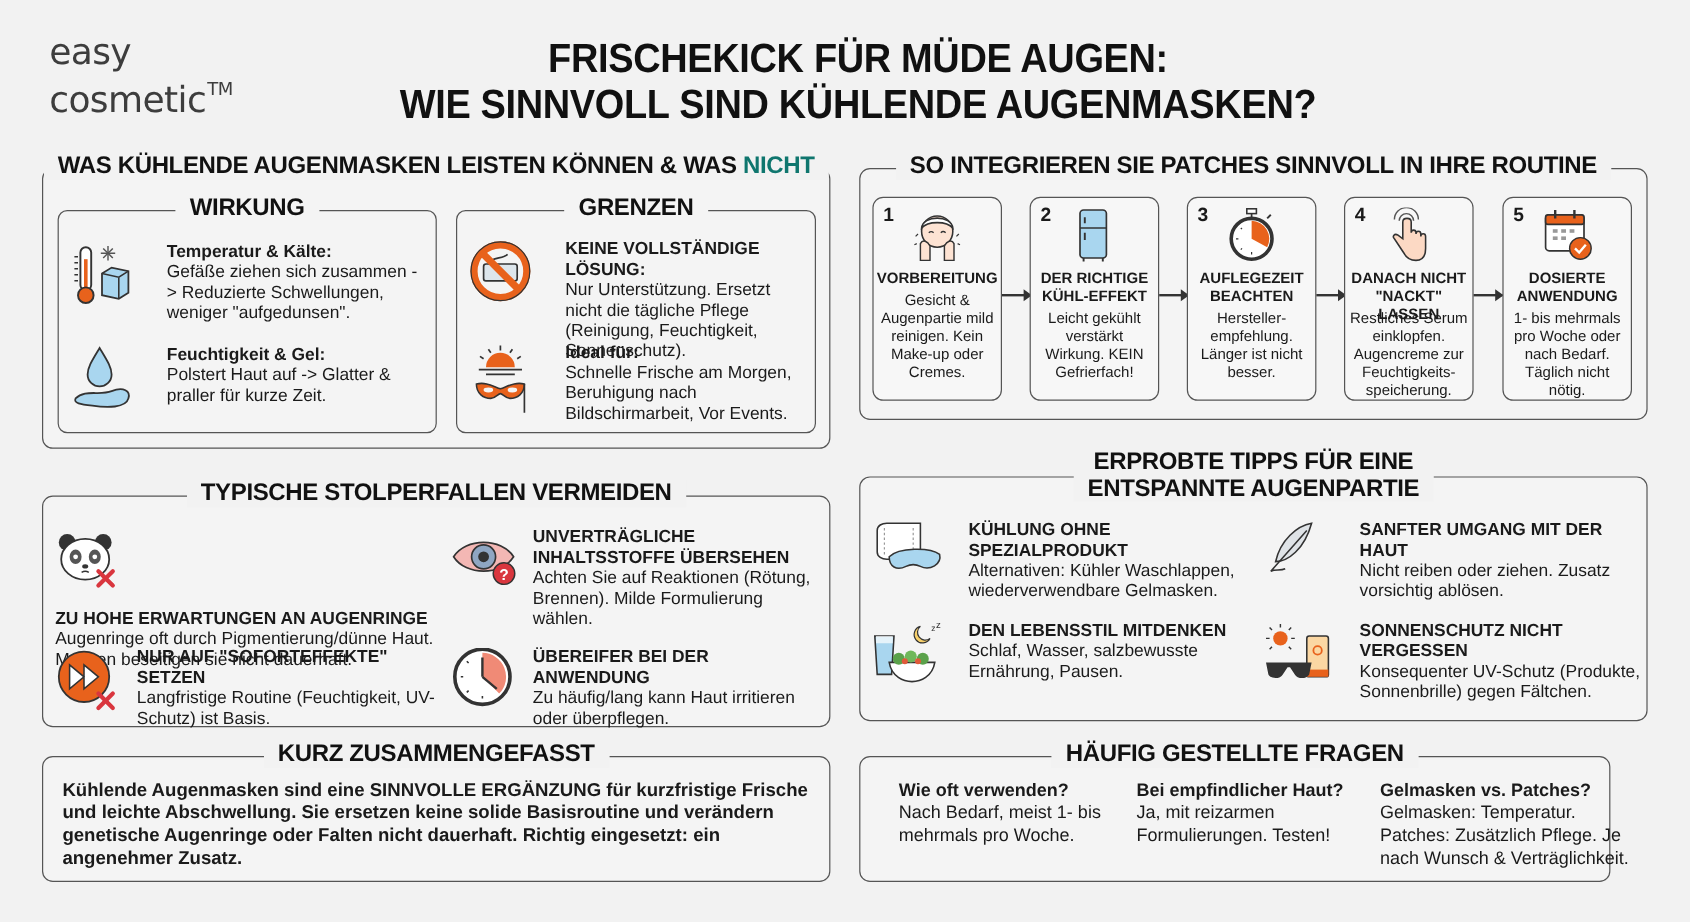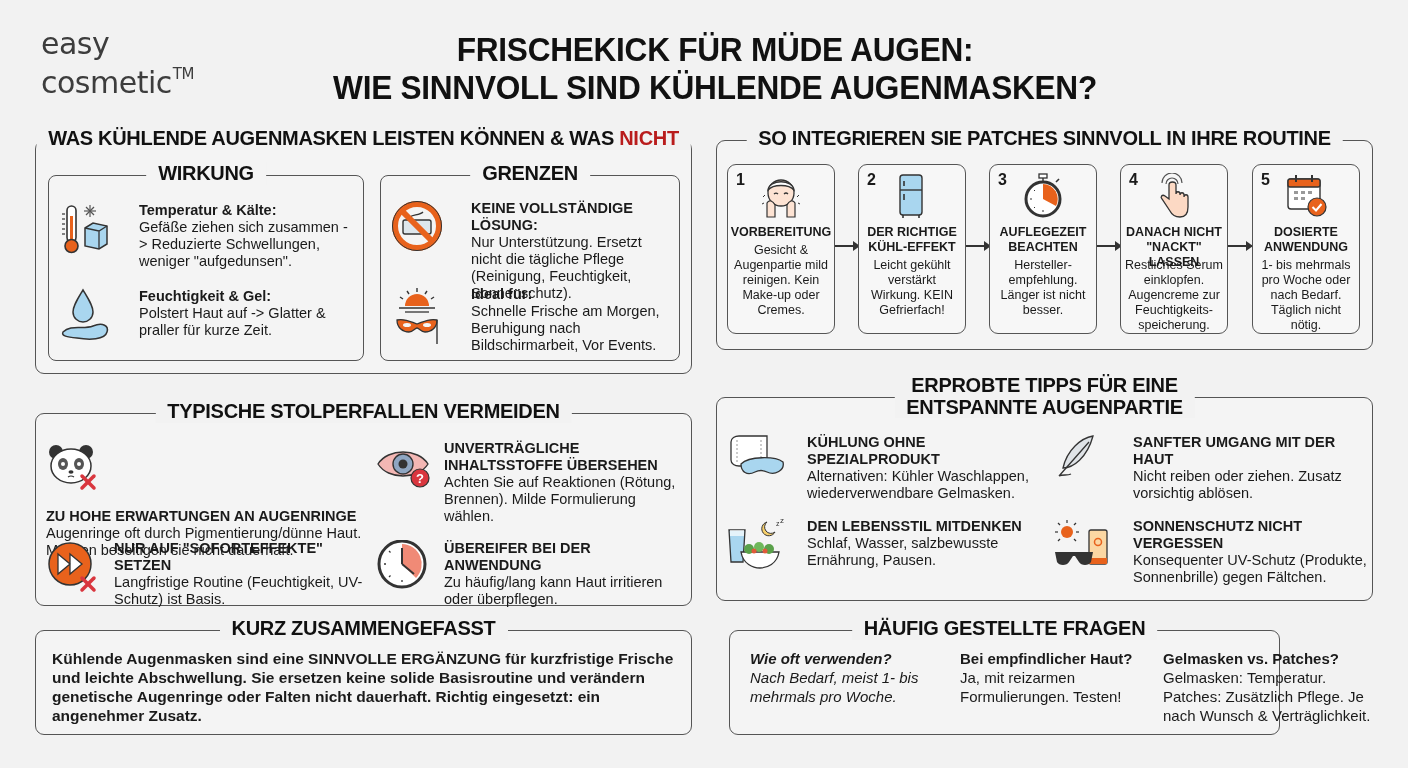--- a/index.html
+++ b/index.html
@@ -6,21 +6,21 @@
   html, body { width: 1408px; height: 768px; background: #f2f2f2; overflow: hidden; }
   body { font-family: "Liberation Sans", "DejaVu Sans", sans-serif; color: #1a1a1a; position: relative; }
 
   .logo { position: absolute; left: 41px; top: 28px; font-family: "DejaVu Sans", sans-serif; color: #3d3d3d; font-size: 30px; line-height: 31px; letter-spacing: -0.5px; }
   .logo sup { font-size: 15px; vertical-align: 14px; margin-left: 1px; }
 
   .main-title { position: absolute; left: 260px; width: 910px; top: 30px; text-align: center; font-weight: 700; font-size: 34px; line-height: 38px; letter-spacing: -0.3px; color: #111; transform: scaleX(0.93); transform-origin: center top; }
 
   .panel { position: absolute; border: 1.5px solid #555; border-radius: 9px; background: #f4f4f4; }
   .panel-title { position: absolute; top: -14px; left: 50%; transform: translateX(-50%); background: #f2f2f2; padding: 0 12px; font-weight: 700; font-size: 20px; white-space: nowrap; color: #111; letter-spacing: -0.3px; }
-  .panel-title .accent { color: #b91c1c; }
+  .panel-title .accent { color: #0f766e; }
   .subpanel-title { background: #f4f4f4; }
 
   .p-effects { left: 35px; top: 140px; width: 657px; height: 234px; }
   .p-effects .sub { position: absolute; top: 34px; width: 316px; height: 186px; border: 1.5px solid #555; border-radius: 8px; }
   .p-effects .sub.left { left: 12px; }
   .p-effects .sub.right { left: 344px; width: 300px; }
 
   .feat { position: absolute; left: 10px; right: 8px; display: flex; gap: 24px; }
   .feat .ico { width: 56px; flex: 0 0 56px; }
   .feat .txt { font-size: 14.5px; line-height: 17px; }
@@ -38,21 +38,21 @@
   .p-pitfalls { left: 35px; top: 413px; width: 657px; height: 193px; }
   .p-pitfalls .feat { gap: 10px; }
   .p-pitfalls .feat .ico { width: 58px; flex: 0 0 58px; }
 
   .p-summary { left: 35px; top: 630px; width: 657px; height: 105px; }
   .p-summary .body { position: absolute; left: 16px; top: 18px; right: 16px; font-size: 15.5px; line-height: 19px; font-weight: bold; }
 
   .p-tips { left: 716px; top: 397px; width: 657px; height: 204px; }
   .p-tips .panel-title { text-align: center; line-height: 22px; top: -24px; }
 
-  .p-faq { left: 716px; top: 630px; width: 551px; height: 105px; margin-left: 13px; }
+  .p-faq { left: 716px; top: 630px; width: 626px; height: 105px; }
   .faq-col { position: absolute; top: 18px; font-size: 15px; line-height: 19px; }
   .faq-col b { display: block; font-weight: 700; }
 
   svg { display: block; }
 </style>
 </head>
 <body>
 
 <div class="logo">
   <div>easy</div>
@@ -423,21 +423,21 @@
     </div>
     <div class="txt">
       <b>SONNENSCHUTZ NICHT VERGESSEN</b>
       <span>Konsequenter UV-Schutz (Produkte, Sonnenbrille) gegen Fältchen.</span>
     </div>
   </div>
 </div>
 
 <div class="panel p-faq">
   <div class="panel-title">HÄUFIG GESTELLTE FRAGEN</div>
-  <div class="faq-col" style="left:20px; width:190px;font-style:italic;">
+  <div class="faq-col" style="left:32px; width:190px;">
     <b>Wie oft verwenden?</b>
     <span>Nach Bedarf, meist 1- bis mehrmals pro Woche.</span>
   </div>
   <div class="faq-col" style="left:230px; width:190px;">
     <b>Bei empfindlicher Haut?</b>
     <span>Ja, mit reizarmen Formulierungen. Testen!</span>
   </div>
   <div class="faq-col" style="left:433px; width:222px;">
     <b>Gelmasken vs. Patches?</b>
     <span>Gelmasken: Temperatur. Patches: Zusätzlich Pflege. Je nach Wunsch &amp; Verträglichkeit.</span>

